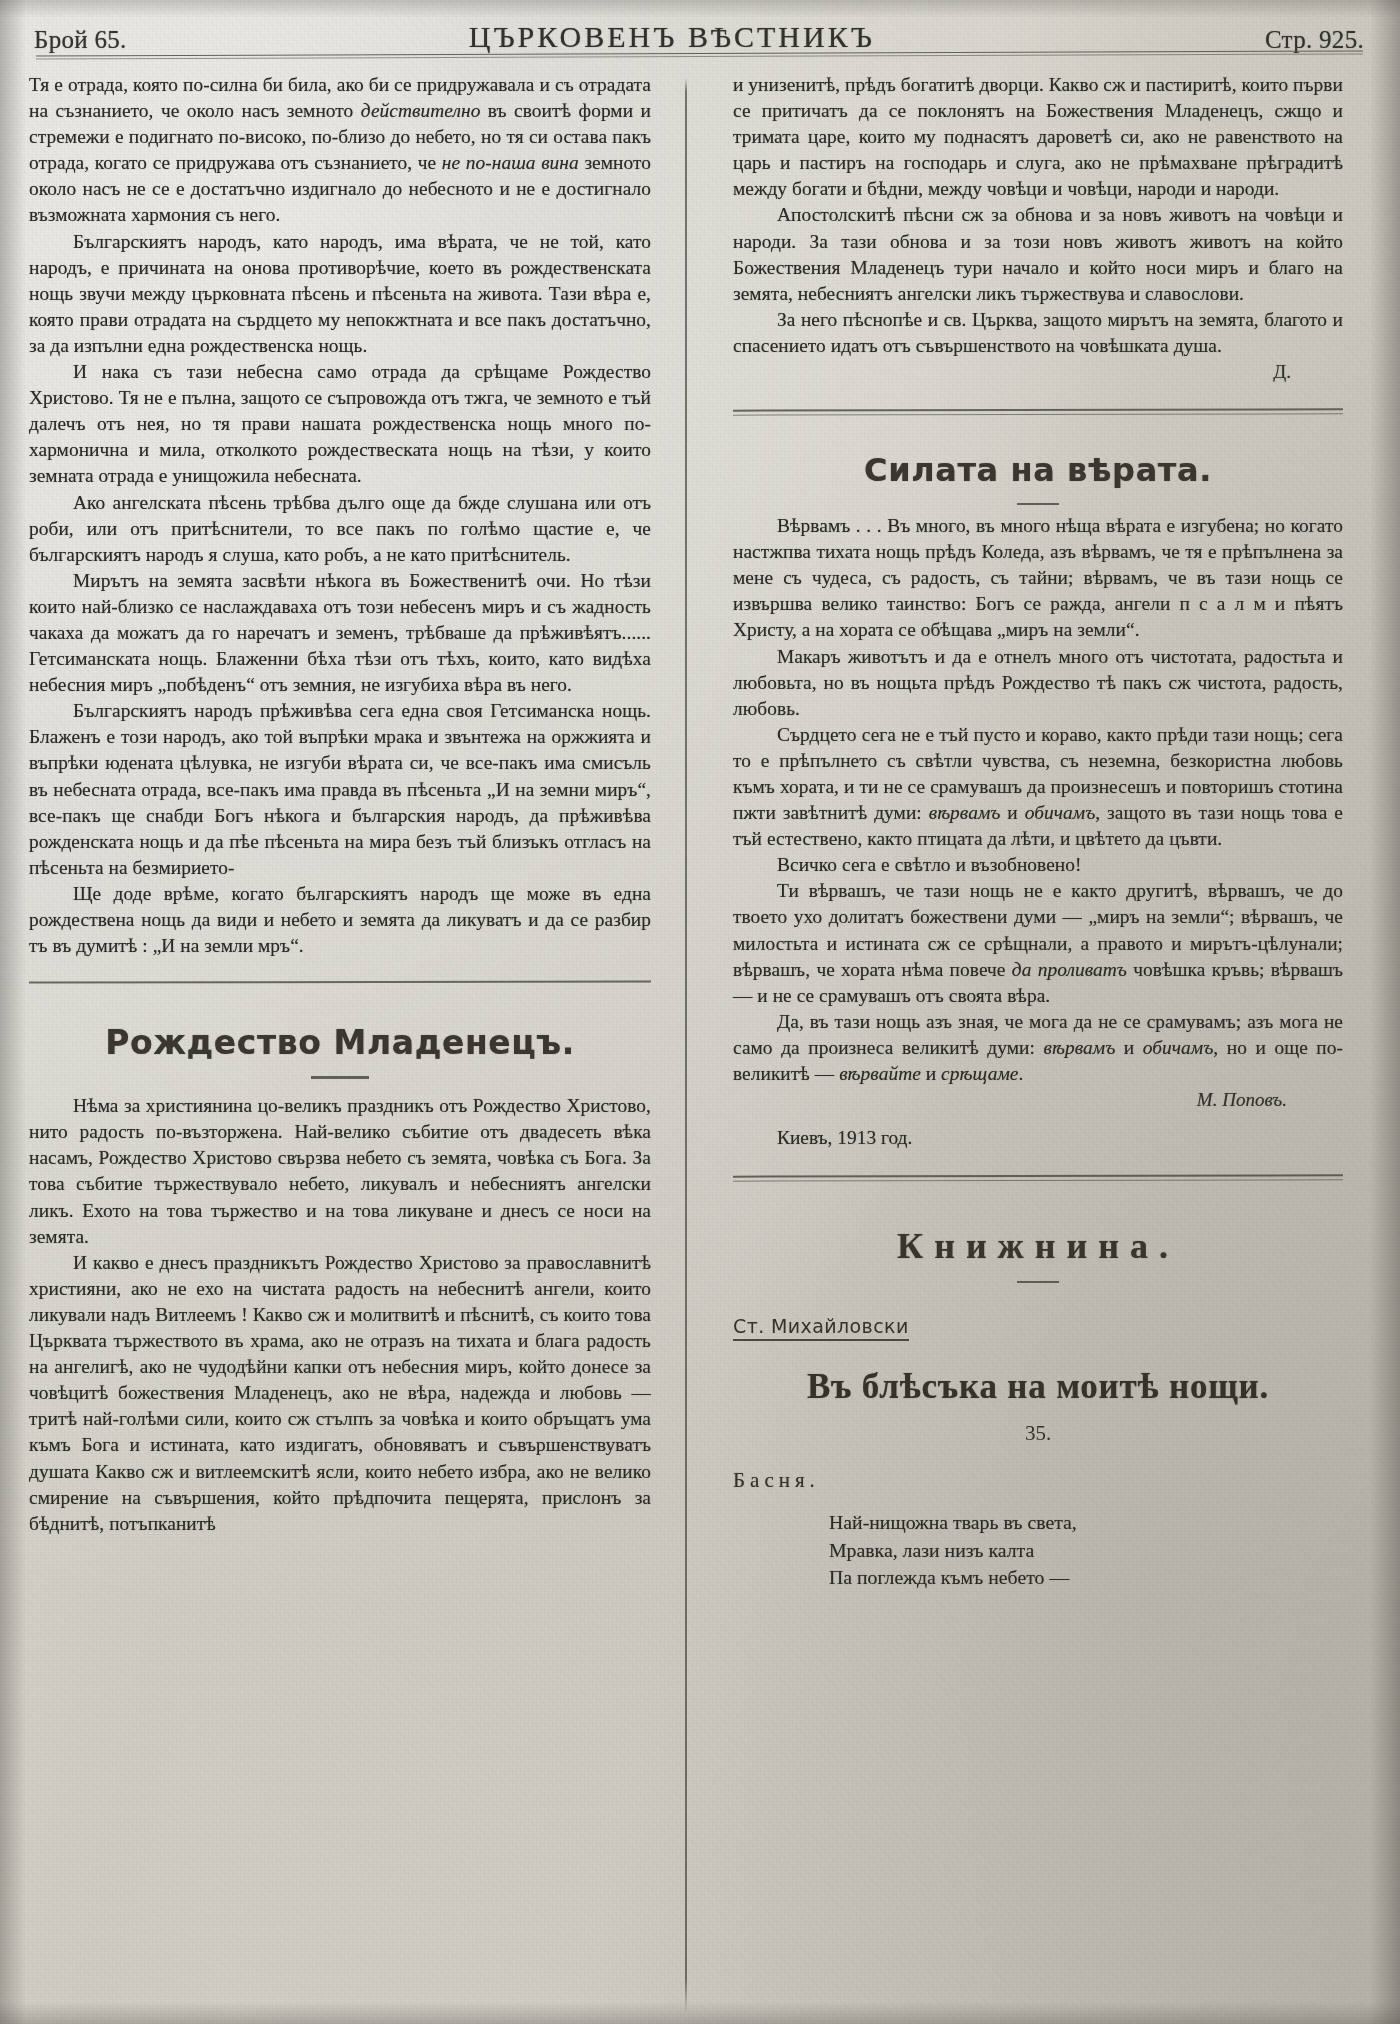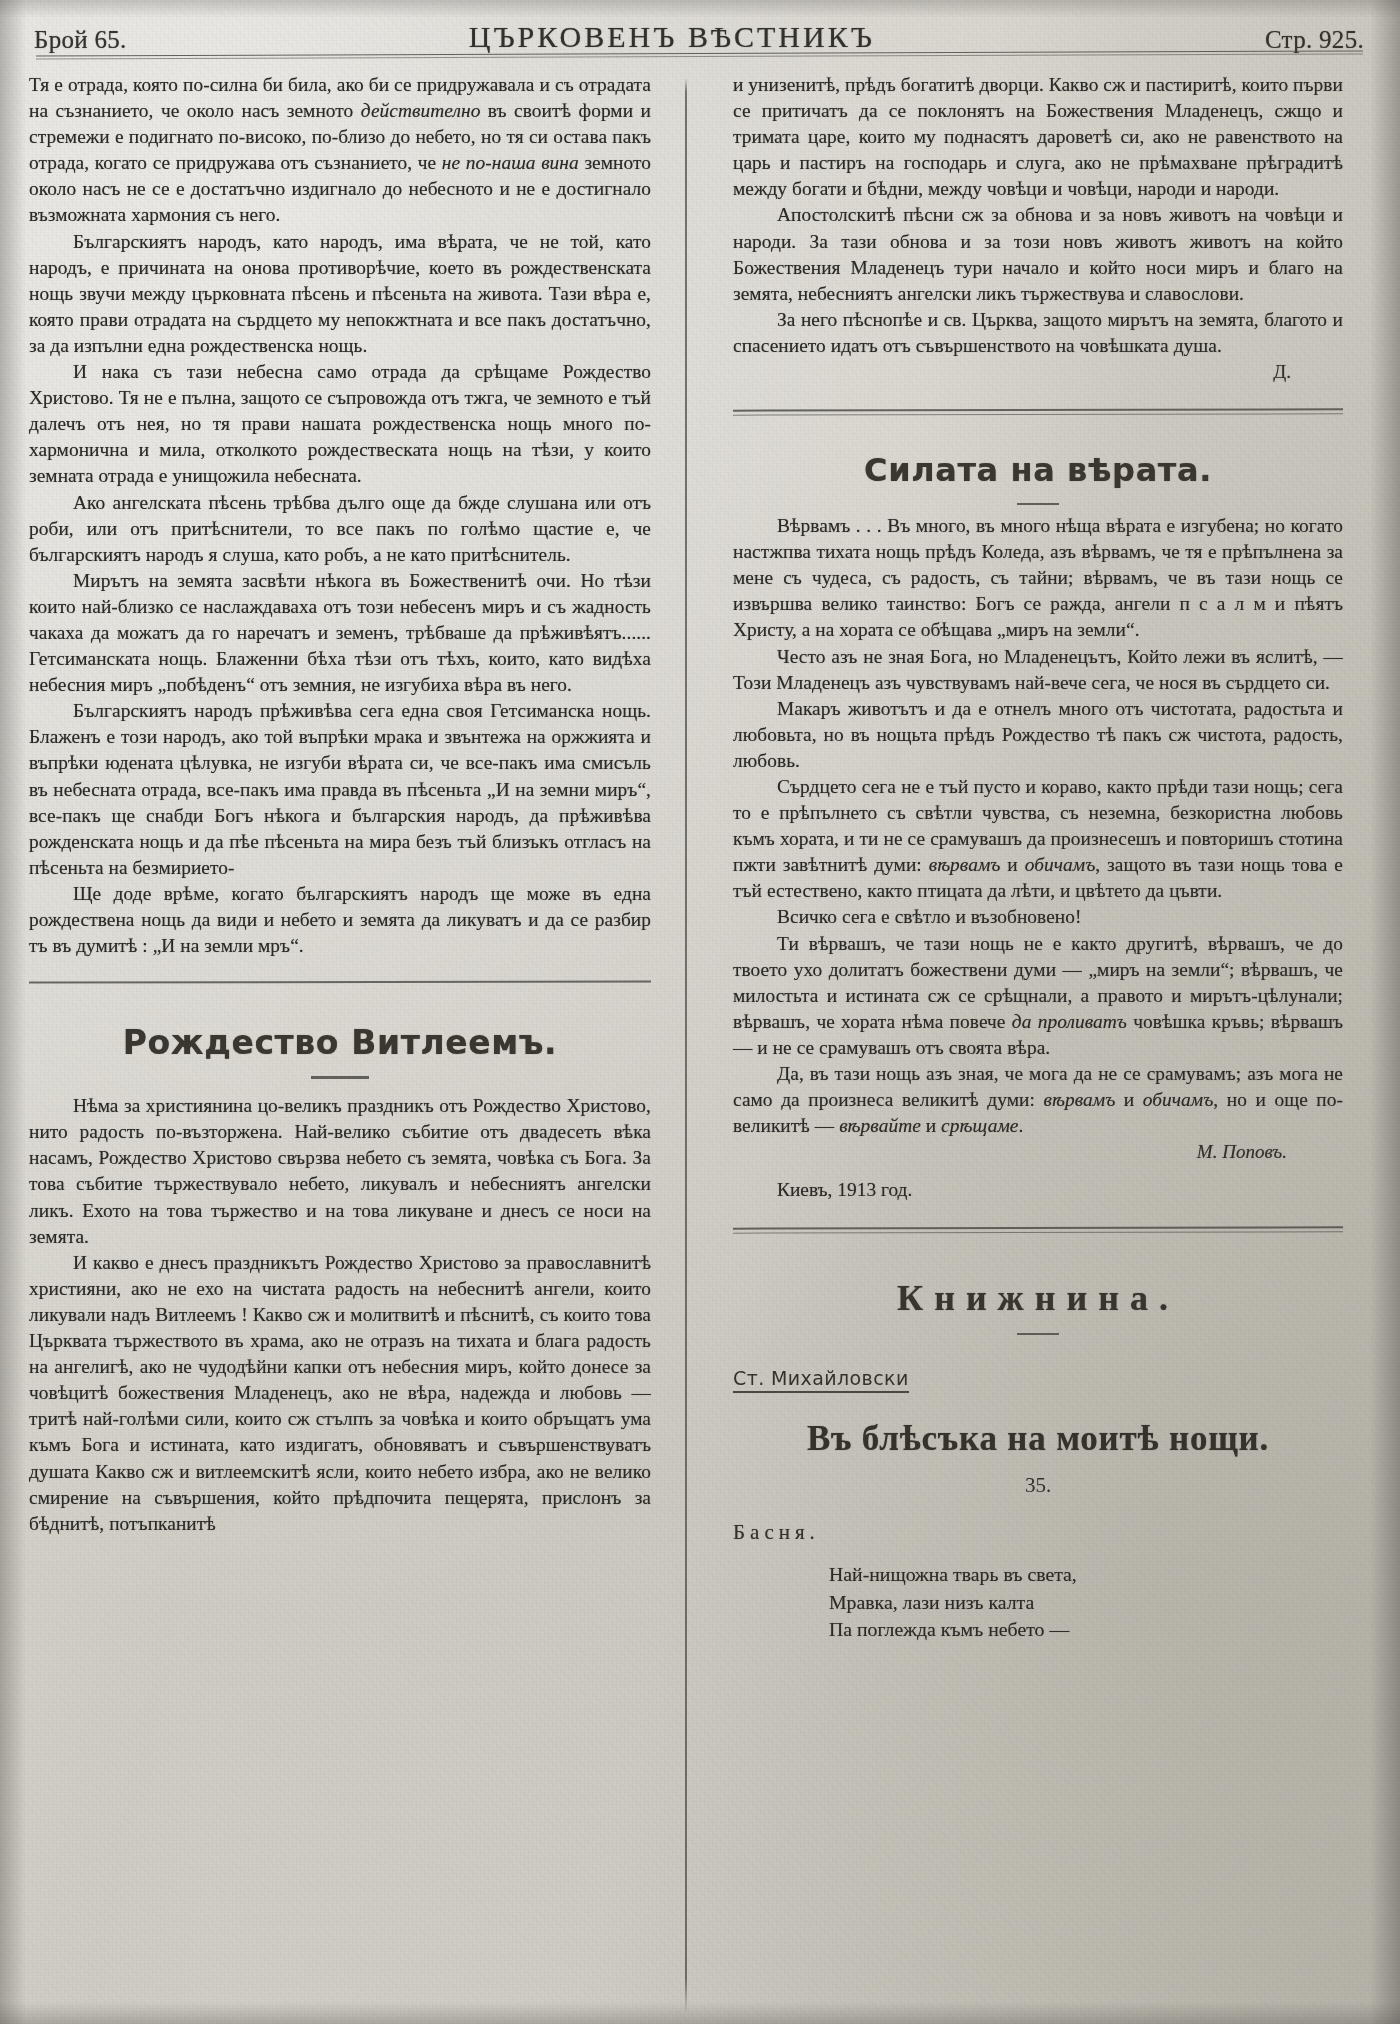--- a/index.html
+++ b/index.html
@@ -280,21 +280,21 @@
       <p class="body first">Тя е отрада, която по-силна би била, ако би се придружавала и съ отрадата на съзнанието, че около насъ земното <em>действително</em> въ своитѣ форми и стремежи е подигнато по-високо, по-близо до небето, но тя си остава пакъ отрада, когато се придружава отъ съзнанието, че <em>не по-наша вина</em> земното около насъ не се е достатъчно издигнало до небесното и не е достигнало възможната хармония съ него.</p>
       <p class="body">Българскиятъ народъ, като народъ, има вѣрата, че не той, като народъ, е причината на онова противорѣчие, което въ рождественската нощь звучи между църковната пѣсень и пѣсеньта на живота. Тази вѣра е, която прави отрадата на сърдцето му непокжтната и все пакъ достатъчно, за да изпълни една рождественска нощь.</p>
       <p class="body">И нака съ тази небесна само отрада да срѣщаме Рождество Христово. Тя не е пълна, защото се съпровожда отъ тжга, че земното е тъй далечъ отъ нея, но тя прави нашата рождественска нощь много по-хармонична и мила, отколкото рождествеската нощь на тѣзи, у които земната отрада е унищожила небесната.</p>
       <p class="body">Ако ангелската пѣсень трѣбва дълго още да бжде слушана или отъ роби, или отъ притѣснители, то все пакъ по голѣмо щастие е, че българскиятъ народъ я слуша, като робъ, а не като притѣснитель.</p>
       <p class="body">Мирътъ на земята засвѣти нѣкога въ Божественитѣ очи. Но тѣзи които най-близко се наслаждаваха отъ този небесенъ миръ и съ жадность чакаха да можатъ да го наречатъ и земенъ, трѣбваше да прѣживѣятъ...... Гетсиманската нощь. Блаженни бѣха тѣзи отъ тѣхъ, които, като видѣха небесния миръ „побѣденъ“ отъ земния, не изгубиха вѣра въ него.</p>
       <p class="body">Българскиятъ народъ прѣживѣва сега една своя Гетсиманска нощь. Блаженъ е този народъ, ако той въпрѣки мрака и звънтежа на оржжията и въпрѣки юдената цѣлувка, не изгуби вѣрата си, че все-пакъ има смисъль въ небесната отрада,  все-пакъ има правда въ пѣсеньта  „И на земни миръ“, все-пакъ ще снабди Богъ нѣкога и българския народъ, да прѣживѣва рожденската нощь и да пѣе пѣсеньта на мира  безъ тъй близъкъ отгласъ на пѣсеньта на безмириeто-</p>
       <p class="body">Ще доде врѣме, когато българскиятъ народъ ще може въ една рождествена нощь да види и небето и  земята да ликуватъ и да се разбир тъ въ  думитѣ : „И на  земли мръ“.</p>
 
       <div class="rule-single"></div>
 
-      <h2 class="art-title">Рождество Витлеемъ.</h2>
+      <h2 class="art-title">Рождество Младенецъ.</h2>
       <div class="dash"></div>
 
       <div class="spacer-14"></div>
       <p class="body">Нѣма за християнина цо-великъ праздникъ отъ Рождество Христово, нито радость по-възторжена. Най-велико събитие отъ двадесеть вѣка насамъ,  Рождество Христово свързва небето съ земята, човѣка съ Бога. За това събитие тържествувало небето, ликувалъ и небесниятъ ангелски ликъ. Ехото на това тържество и на това  ликуване  и днесъ се носи на земята.</p>
       <p class="body">И какво е днесъ праздникътъ Рождество Христово за православнитѣ християни, ако не ехо на чистата радость на небеснитѣ ангели, които ликували надъ Витлеемъ ! Какво сж и молитвитѣ и пѣснитѣ, съ които това Църквата тържеството въ храма, ако не  отразъ на тихата и блага радость на ангелигѣ, ако не чудодѣйни капки  отъ небесния миръ, който донесе за човѣцитѣ божествения Младенецъ, ако не вѣра, надежда и любовь — тритѣ най-голѣми сили, които сж стълпъ за човѣка и които обръщатъ ума къмъ Бога и истината, като  издигатъ, обновяватъ и съвършенствуватъ душата  Какво сж и витлеемскитѣ ясли, които небето избра, ако не велико смирение на съвършения, който прѣдпочита пещерята, прислонъ за бѣднитѣ,  потъпканитѣ</p>
 
     </div>
 
     <div class="divider"></div>
 
@@ -308,21 +308,20 @@
       <div class="rule-double">
           <i></i>
           <i></i>
         </div>
 
       <h2 class="art-title sm">Силата на вѣрата.</h2>
       <div class="dash short"></div>
 
       <div class="spacer-8"></div>
       <p class="body">Вѣрвамъ . . . Въ много, въ много нѣща вѣрата е изгубена; но когато настжпва тихата нощь прѣдъ Коледа, азъ вѣрвамъ, че тя е прѣпълнена за мене съ  чудеса, съ радость, съ тайни; вѣрвамъ, че въ тази нощь се извършва велико таинство: Богъ се ражда, ангели п с а л м и  пѣятъ Христу, а на хората се обѣщава „миръ на земли“.</p>
-      <p class="body">Често азъ не зная Бога, но Младенецътъ, Който лежи въ яслитѣ, — Този Младенецъ азъ чувствувамъ най-вече сега, че нося въ сърдцето си.</p>
       <p class="body">Макаръ животътъ и да е отнелъ много отъ чистотата, радостьта и любовьта, но въ нощьта прѣдъ Рождество тѣ пакъ сж чистота, радость, любовь.</p>
       <p class="body">Сърдцето сега не е тъй пусто и корaво, както прѣди тази нощь; сега то е прѣпълнето съ свѣтли чувства, съ неземна, безкористна любовь къмъ хората, и ти не се срамувашъ да произнесешъ и повторишъ стотина пжти завѣтнитѣ думи: <em>вѣрвамъ</em> и <em>обичамъ</em>, защото въ тази нощь това е тъй естествено, както птицата да лѣти, и цвѣтето да цъвти.</p>
       <p class="body">Всичко сега е свѣтло и възобновено!</p>
       <p class="body">Ти вѣрвашъ, че тази нощь не е както другитѣ, вѣрвашъ, че  до твоето ухо долитатъ божествени думи — „миръ на земли“; вѣрвашъ, че милостьта и истината сж се срѣщнали, а правото и мирътъ-цѣлунали; вѣрвашъ, че хората нѣма повече <em>да проливатъ</em> човѣшка кръвь; вѣрвашъ — и не се срамувашъ отъ своята вѣра.</p>
       <p class="body">Да, въ тази нощь азъ зная, че мога да не се срамувамъ; азъ мога не само да произнеса великитѣ думи: <em>вѣрвамъ</em> и <em>обичамъ</em>, но и още по-великитѣ — <em>вѣрвайте</em> и <em>срѣщаме</em>.</p>
 
       <div class="sig name">М. Поповъ.</div>
       <div class="place">Киевъ, 1913 год.</div>
 
       <div class="rule-double">

